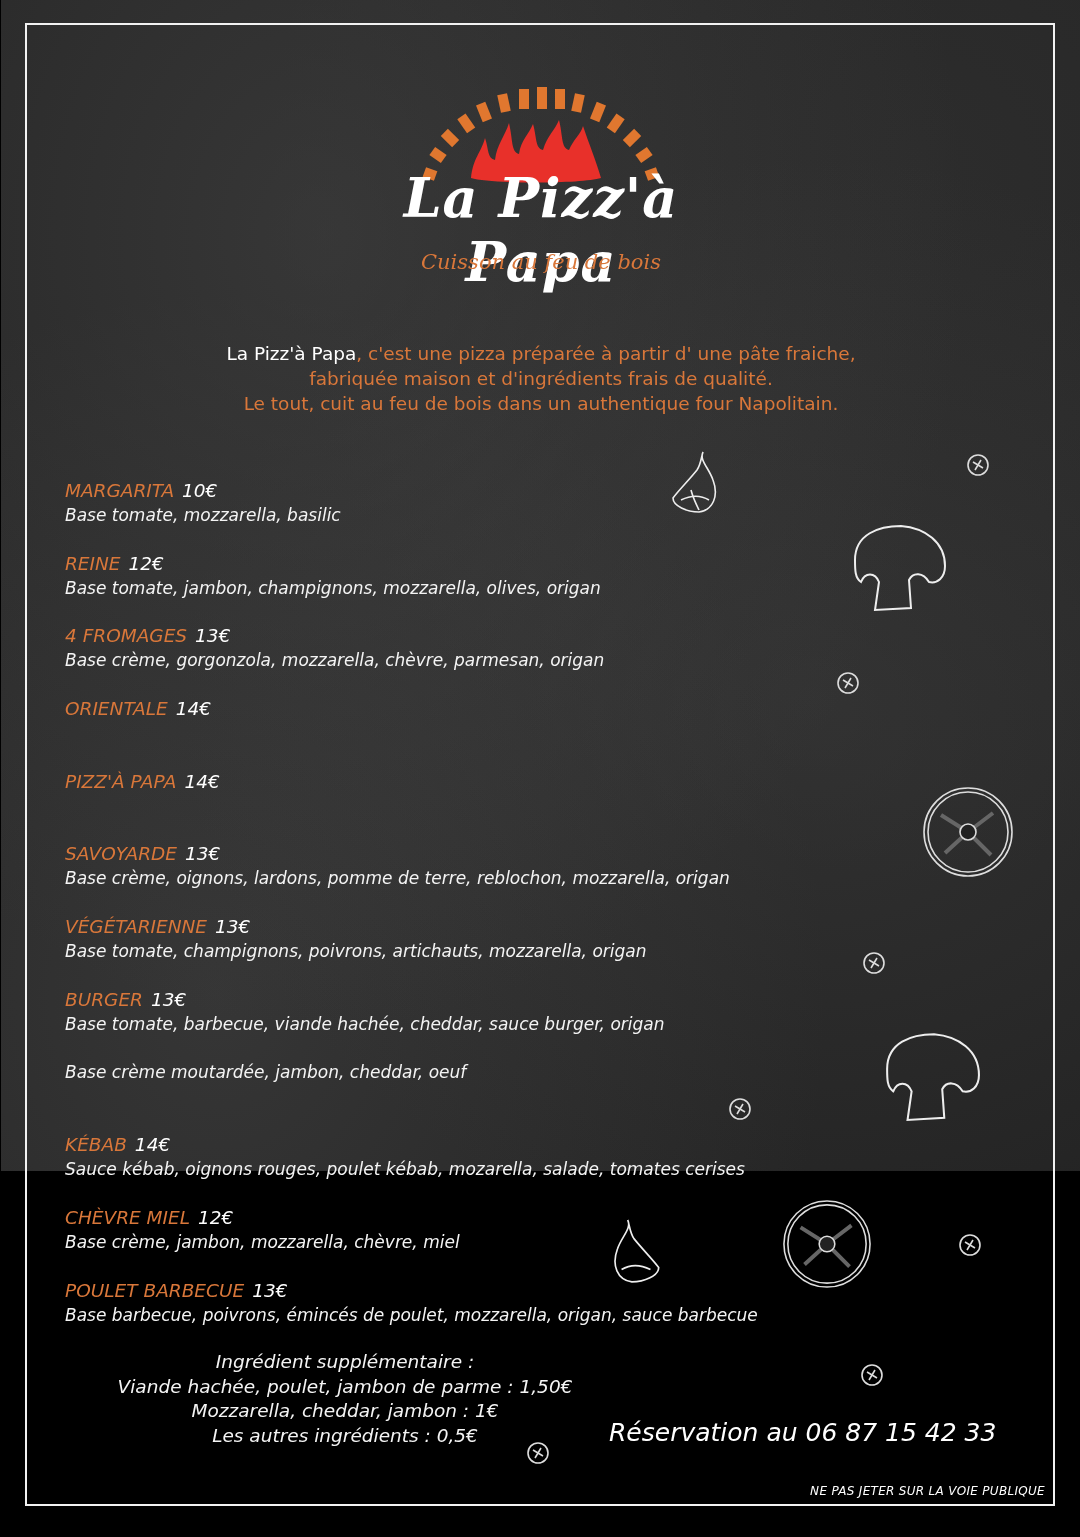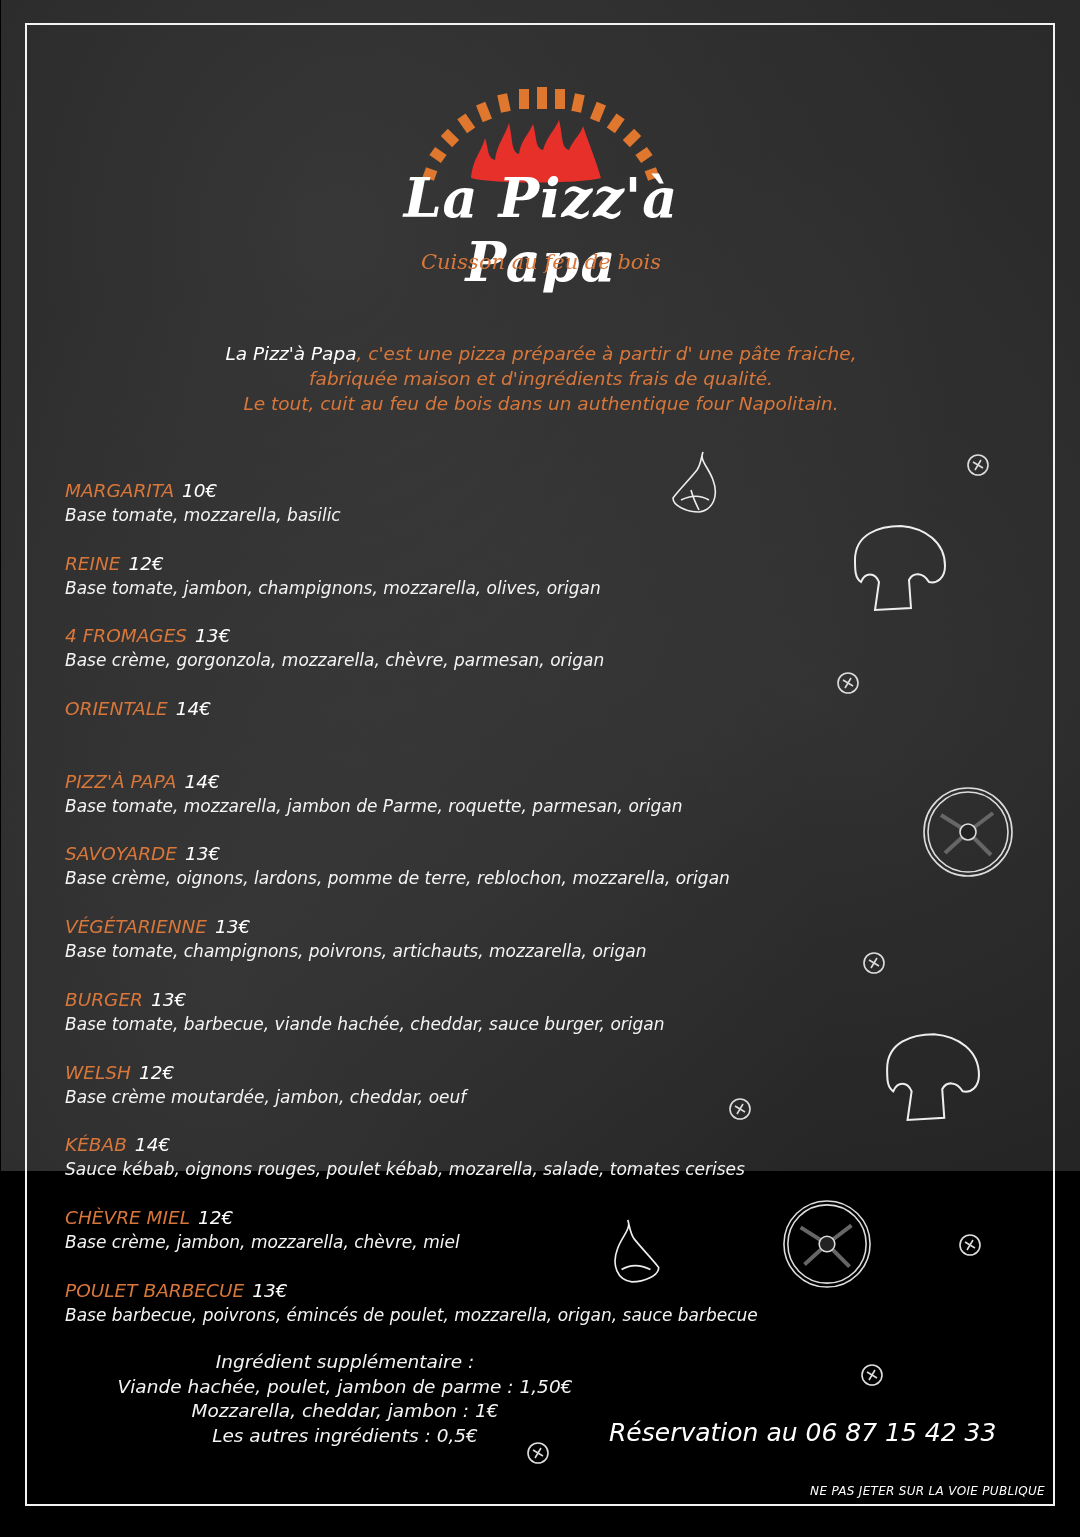--- a/index.html
+++ b/index.html
@@ -28,21 +28,21 @@
     font-family:"DejaVu Serif", serif; font-style:italic; font-weight:bold;
     font-size:54px; color:#fff; letter-spacing:1px;
   }
   .logo-sub {
     position:absolute; left:0; top:172px; width:360px; text-align:center;
     font-family:"DejaVu Serif", serif; font-style:italic;
     font-size:21px; color:#d9773a;
   }
   .intro {
     position:absolute; left:140px; top:341px; width:800px; text-align:center;
-    font-style:italic; font-size:18.5px; line-height:25px; color:#d9773a;
+    font-size:18.5px; line-height:25px; color:#d9773a;
   }
   .intro .brand { color:#ffffff; }
   .menu { position:absolute; left:64px; top:478px; width:900px; }
   .item { height:72.7px; }
   .item-head { font-style:italic; font-size:18.5px; line-height:25px; }
   .item-name { color:#d9773a; }
   .item-price { color:#fff; margin-left:8px; }
   .item-desc { font-style:italic; font-size:17px; line-height:24px; color:#f4f4f4; }
   .extras {
     position:absolute; left:64px; top:1350px; width:560px;
@@ -107,36 +107,34 @@
     </div>
     <div class="item">
       <div class="item-head"><span class="item-name">4 FROMAGES</span><span class="item-price">13€</span></div>
       <div class="item-desc">Base crème, gorgonzola, mozzarella, chèvre, parmesan, origan</div>
     </div>
     <div class="item">
       <div class="item-head"><span class="item-name">ORIENTALE</span><span class="item-price">14€</span></div>
     </div>
     <div class="item">
       <div class="item-head"><span class="item-name">PIZZ'À PAPA</span><span class="item-price">14€</span></div>
-      <div class="item-desc">Base tomate, mozzarella, jambon de Parme, roquette, parmesan, origan</div>
     </div>
     <div class="item">
       <div class="item-head"><span class="item-name">SAVOYARDE</span><span class="item-price">13€</span></div>
       <div class="item-desc">Base crème, oignons, lardons, pomme de terre, reblochon, mozzarella, origan</div>
     </div>
     <div class="item">
       <div class="item-head"><span class="item-name">VÉGÉTARIENNE</span><span class="item-price">13€</span></div>
       <div class="item-desc">Base tomate, champignons, poivrons, artichauts, mozzarella, origan</div>
     </div>
     <div class="item">
       <div class="item-head"><span class="item-name">BURGER</span><span class="item-price">13€</span></div>
       <div class="item-desc">Base tomate, barbecue, viande hachée, cheddar, sauce burger, origan</div>
     </div>
     <div class="item">
-      <div class="item-head"><span class="item-name">WELSH</span><span class="item-price">12€</span></div>
       <div class="item-desc">Base crème moutardée, jambon, cheddar, oeuf</div>
     </div>
     <div class="item">
       <div class="item-head"><span class="item-name">KÉBAB</span><span class="item-price">14€</span></div>
       <div class="item-desc">Sauce kébab, oignons rouges, poulet kébab, mozarella, salade, tomates cerises</div>
     </div>
     <div class="item">
       <div class="item-head"><span class="item-name">CHÈVRE MIEL</span><span class="item-price">12€</span></div>
       <div class="item-desc">Base crème, jambon, mozzarella, chèvre, miel</div>
     </div>

